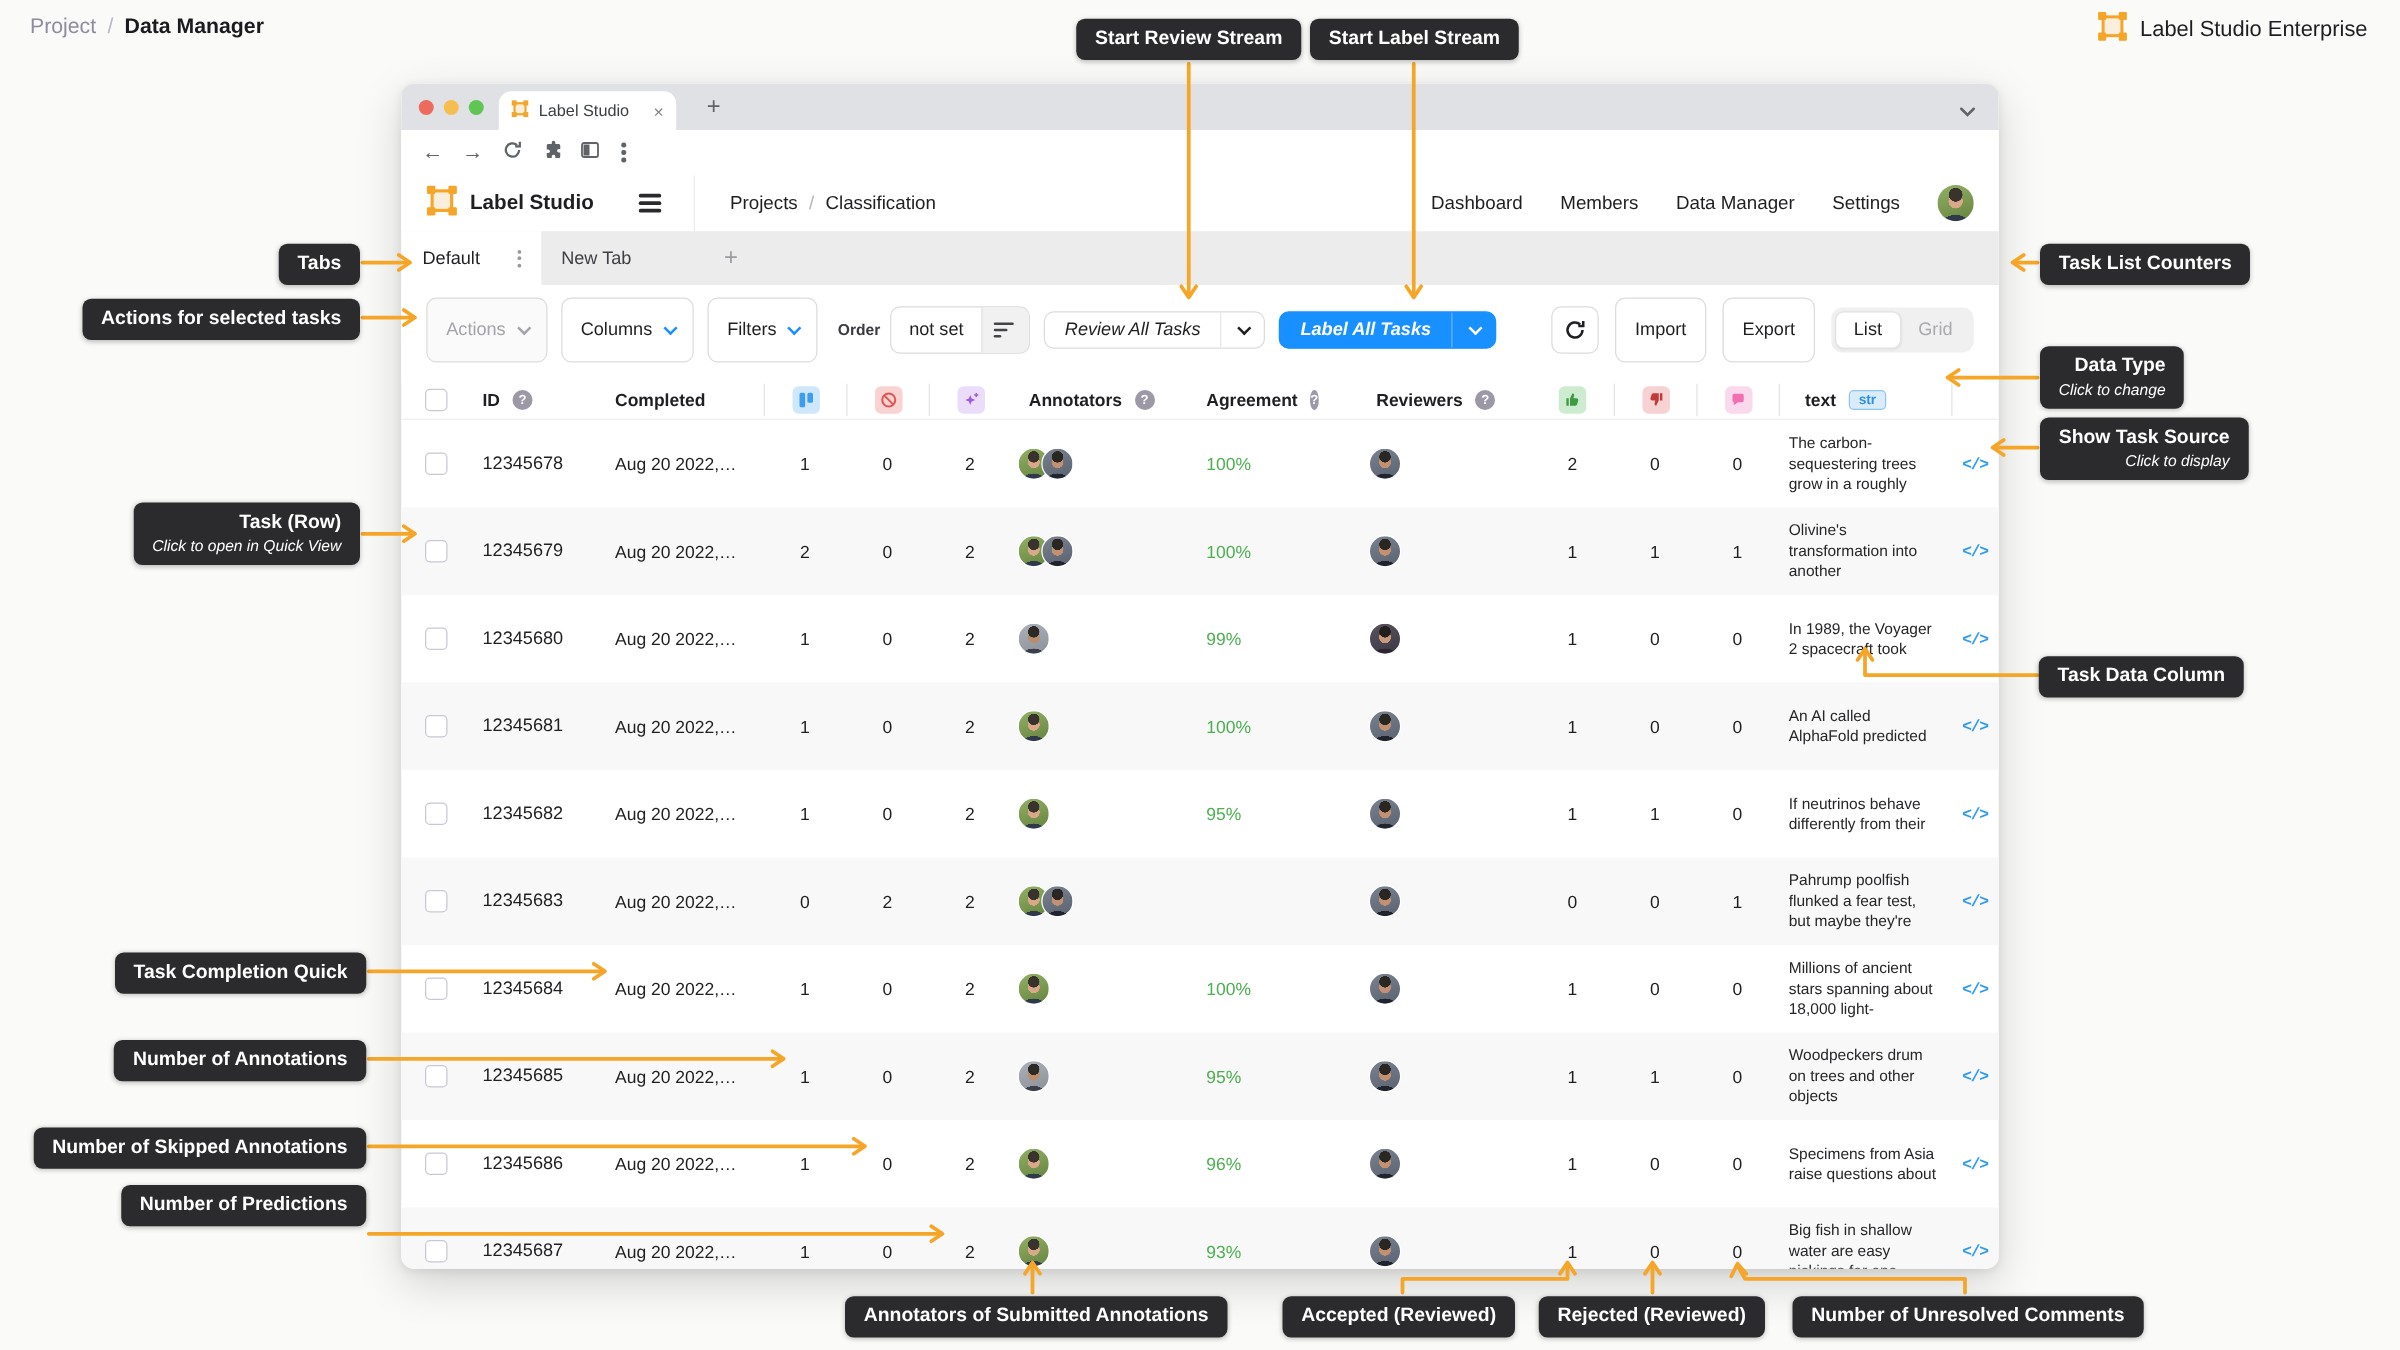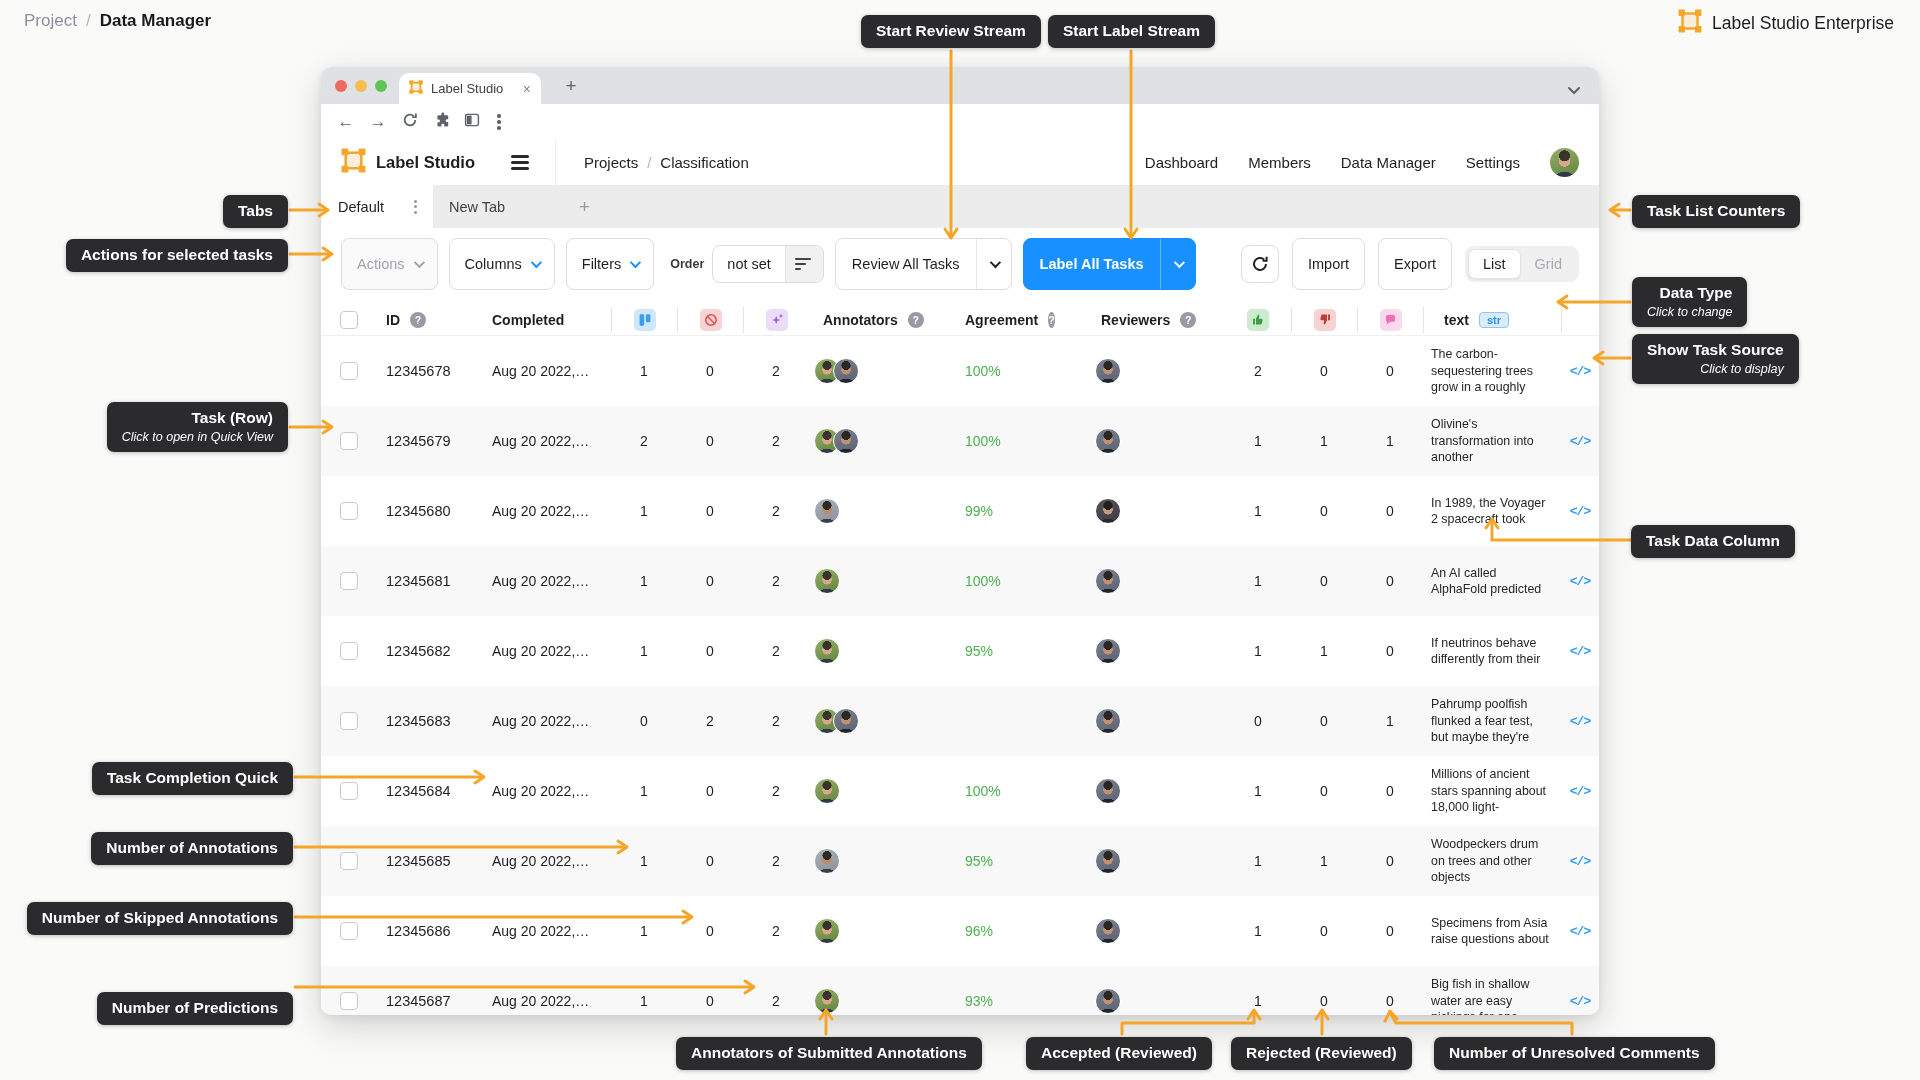--- a/index.html
+++ b/index.html
@@ -71,21 +71,21 @@
          gap:9px; padding:0 15px; font-size:14.5px; color:#1F1F23; }
   .btn.disabled { color:#A3A3A9; background:#FAFAFA; }
   .chev { width:8px; height:8px; border-right:2px solid #1F1F23; border-bottom:2px solid #1F1F23; transform:rotate(45deg) translateY(-2px); }
   .chev.blue { border-color:#1890FF; } .chev.gray { border-color:#A3A3A9; } .chev.white { border-color:#fff; }
   .order-label { font-size:12.5px; font-weight:700; color:#3A3A40; margin:0 -3px 0 5px; }
   .notset { height:38px; border:1px solid #DCDCDE; border-radius:8px; display:inline-flex; overflow:hidden; }
   .notset .val { display:flex; align-items:center; padding:0 14px; font-size:14.5px; }
   .notset .sorter { width:38px; background:#F1F1F2; border-left:1px solid #E3E3E5; display:flex; flex-direction:column;
                     justify-content:center; align-items:flex-start; gap:3px; padding-left:9px; }
   .notset .sorter i { height:2px; background:#43434A; border-radius:2px; display:block; }
-  .split { height:52px; border:1px solid #DCDCDE; border-radius:8px; display:inline-flex; overflow:hidden; background:#fff; }
+  .split { height:30px; border:1px solid #DCDCDE; border-radius:8px; display:inline-flex; overflow:hidden; background:#fff;font-style:italic; }
   .split .main { display:flex; align-items:center; padding:0 16px; font-size:14.5px; }
   .split .dd { width:35px; display:flex; align-items:center; justify-content:center; border-left:1px solid #E6E6E8; }
   .split.primary { background:#1890FF; border-color:#1890FF; color:#fff; }
   .split.primary .main { font-weight:700; }
   .split.primary .dd { border-left:1px solid rgba(255,255,255,.35); }
   .right-tools { margin-left:auto; display:flex; gap:13px; align-items:center; }
   .iconbtn { width:38px; height:38px; border:1px solid #DCDCDE; border-radius:8px; background:#fff; display:flex; align-items:center; justify-content:center; }
   .listgrid { background:#F0F0F1; border-radius:9px; padding:3px; display:flex; align-items:center; }
   .seg { padding:6px 14px; font-size:14.5px; border-radius:7px; color:#A9A9AF; }
   .seg.active { background:#fff; color:#1F1F23; border:1px solid #E2E2E4; box-shadow:0 1px 2px rgba(0,0,0,.06); }
@@ -165,21 +165,21 @@
 <div class="callout" style="left:1048px; top:15px;">Start Label Stream</div>
 <div class="callout" style="right:1632px; top:195px;">Tabs</div>
 <div class="callout" style="right:1632px; top:239px;">Actions for selected tasks</div>
 <div class="callout" style="right:1632px; top:402px;">
   <span>Task (Row)</span>
   <span class="sub">Click to open in Quick View</span>
 </div>
 <div class="callout" style="right:1627px; top:762px;">Task Completion Quick</div>
 <div class="callout" style="right:1627px; top:832px;">Number of Annotations</div>
 <div class="callout" style="right:1627px; top:902px;">Number of Skipped Annotations</div>
-<div class="callout" style="right:1627px; top:992px;">Number of Predictions</div>
+<div class="callout" style="right:1627px; top:948px;">Number of Predictions</div>
 <div class="callout" style="left:1632px; top:195px;">Task List Counters</div>
 <div class="callout" style="left:1632px; top:277px;">
   <span>Data Type</span>
   <span class="sub">Click to change</span>
 </div>
 <div class="callout" style="left:1632px; top:334px;">
   <span>Show Task Source</span>
   <span class="sub">Click to display</span>
 </div>
 <div class="callout" style="left:1631px; top:525px;">Task Data Column</div>

